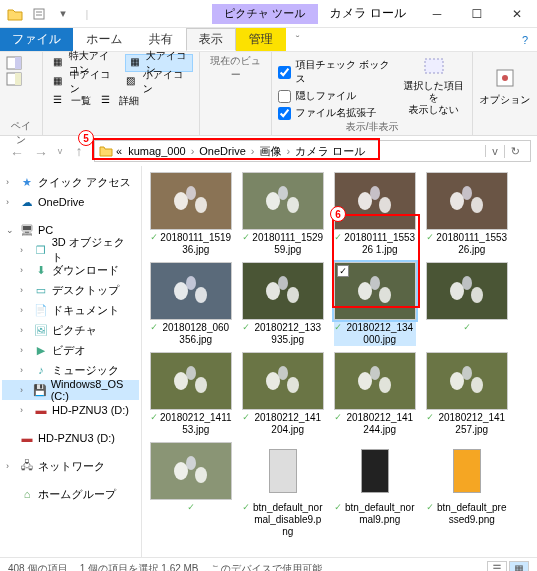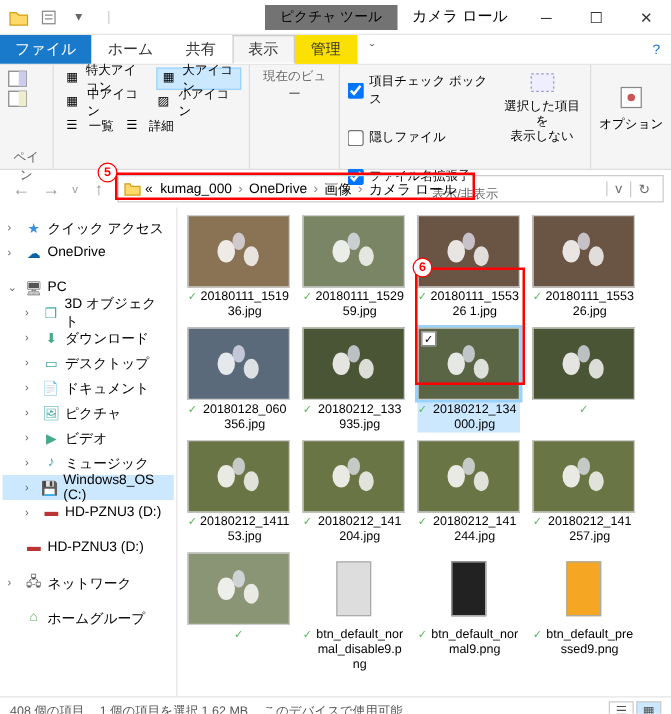--- a/index.html
+++ b/index.html
@@ -1,21 +1,21 @@
 <!DOCTYPE html>
 <html><head>
 <meta charset="utf-8">
 <style>
 * { margin: 0; padding: 0; box-sizing: border-box; font-family: "Yu Gothic UI", "Meiryo", sans-serif; }
 body { width: 537px; height: 571px; background: #fff; font-size: 11px; overflow: hidden; position: relative; }
 
 .titlebar { height: 28px; background: #fff; display: flex; align-items: center; border-bottom: 1px solid #e5e5e5; }
 .titlebar .qat { display: flex; align-items: center; gap: 2px; padding: 0 4px; }
 .titlebar .qat-icon { width: 22px; height: 22px; display: flex; align-items: center; justify-content: center; }
-.titlebar .context-tab { background: #737373; height: 20px; padding: 0 12px; margin-left: 110px; display: flex; align-items: center; font-size: 11px; }
+.titlebar .context-tab { background: #c4b5fd; height: 20px; padding: 0 12px; margin-left: 110px; display: flex; align-items: center; font-size: 11px; }
 .titlebar .win-title { margin-left: 12px; font-size: 12px; }
 .titlebar .win-controls { margin-left: auto; display: flex; }
 .titlebar .win-btn { width: 40px; height: 28px; display: flex; align-items: center; justify-content: center; font-size: 12px; color: #333; }
 
 .ribbon-tabs { height: 24px; display: flex; align-items: stretch; border-bottom: 1px solid #e5e5e5; }
 .ribbon-tabs .file-tab { background: #1979ca; color: #fff; padding: 0 12px; display: flex; align-items: center; font-size: 12px; }
 .ribbon-tabs .tab { padding: 0 12px; display: flex; align-items: center; font-size: 12px; color: #333; border: 1px solid transparent; }
 .ribbon-tabs .tab.active { border: 1px solid #ccc; border-bottom: 1px solid #fff; background: #f5f5f5; }
 .ribbon-tabs .tab.context { background: #fce100; border-bottom: 2px solid #fce100; }
 .ribbon-tabs .help { margin-left: auto; width: 24px; display: flex; align-items: center; justify-content: center; color: #1979ca; }
@@ -25,21 +25,21 @@
 .ribbon-group { border-right: 1px solid #ddd; padding: 2px 6px; display: flex; flex-direction: column; }
 .group-content { flex: 1; display: flex; align-items: flex-start; gap: 4px; }
 .group-label { text-align: center; font-size: 10px; color: #666; height: 14px; }
 .big-btn { display: flex; flex-direction: column; align-items: center; justify-content: center; width: 52px; height: 62px; font-size: 10px; text-align: center; line-height: 1.2; gap: 2px; }
 .big-btn .ico { width: 28px; height: 28px; display: flex; align-items: center; justify-content: center; }
 .layout-list { display: flex; flex-direction: column; gap: 1px; }
 .layout-list .row { display: flex; gap: 2px; align-items: center; height: 18px; }
 .layout-item { display: flex; align-items: center; gap: 4px; font-size: 10px; padding: 0 4px; height: 18px; }
 .layout-item.active { background: #cce8ff; border: 1px solid #99d1ff; }
 .layout-item .ico { width: 14px; height: 14px; }
-.checks { display: flex; flex-direction: column; gap: 17px; font-size: 10px; padding-top: 4px; }
+.checks { display: flex; flex-direction: column; gap: 3px; font-size: 10px; padding-top: 4px; }
 .checks label { display: flex; align-items: center; gap: 4px; }
 
 .addr-bar { height: 30px; display: flex; align-items: center; padding: 2px 6px; gap: 4px; position: relative; }
 .nav-arrows { display: flex; gap: 2px; color: #999; }
 .nav-arrows .arr { width: 22px; height: 22px; border-radius: 2px; display: flex; align-items: center; justify-content: center; font-size: 14px; }
 .breadcrumb { flex: 1; height: 22px; border: 1px solid #ccc; display: flex; align-items: center; padding: 0 4px; font-size: 11px; position: relative; }
 .breadcrumb .crumb { padding: 0 3px; }
 .breadcrumb .sep { color: #888; padding: 0 2px; }
 .breadcrumb .refresh { margin-left: auto; padding: 0 6px; color: #666; border-left: 1px solid #ccc; }
 .search-box { width: 90px; height: 22px; border: 1px solid #ccc; padding: 0 4px; display: flex; align-items: center; color: #888; font-size: 11px; }

